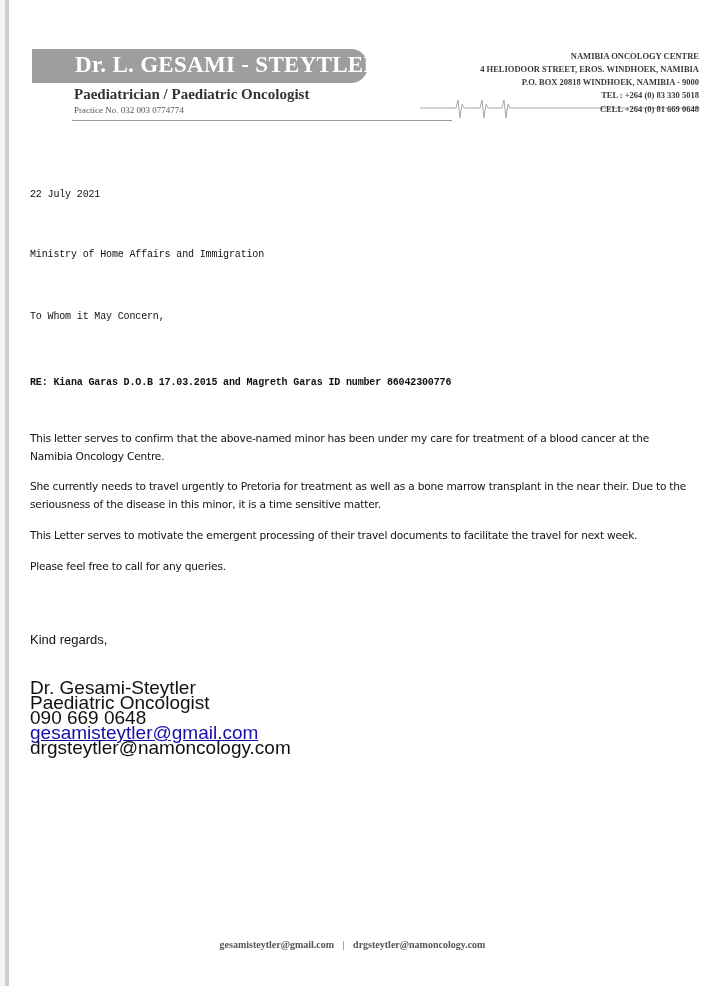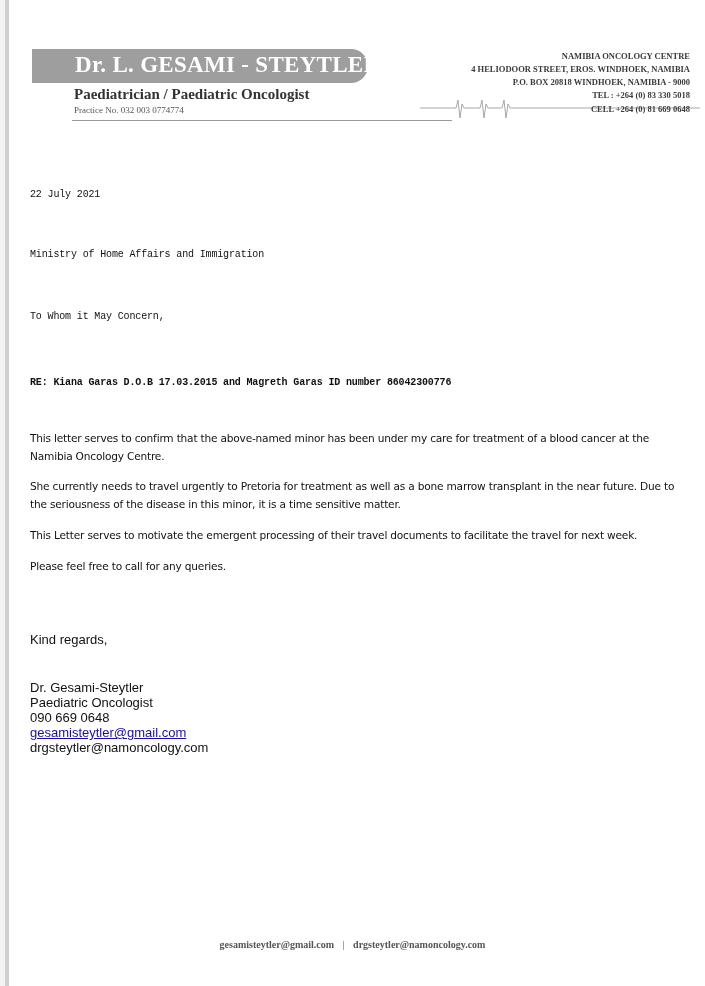--- a/index.html
+++ b/index.html
@@ -8,34 +8,34 @@
   .left-rule2 { position: absolute; left: 0; top: 0; width: 5px; height: 986px; background: #f3f3f3; }
 
   
   .banner { position: absolute; left: 32px; top: 49px; width: 336px; height: 34px; background: #9e9e9e; border-radius: 0 18px 18px 0; }
   .banner-name { position: absolute; left: 75px; top: 52px; font-family: "Liberation Serif", serif; font-weight: bold; font-size: 23px; color: #ffffff; letter-spacing: 0.3px; white-space: nowrap; }
   .subtitle { position: absolute; left: 74px; top: 86px; font-family: "Liberation Serif", serif; font-weight: bold; font-size: 15px; color: #333333; white-space: nowrap; }
   .practice { position: absolute; left: 74px; top: 105px; font-family: "Liberation Serif", serif; font-size: 9px; color: #555555; white-space: nowrap; }
   .hr-left { position: absolute; left: 72px; top: 120px; width: 380px; height: 1px; background: #9a9a9a; }
   .ecg { position: absolute; left: 420px; top: 100px; width: 280px; height: 32px; }
 
-  .addr { position: absolute; right: 15px; font-family: "Liberation Serif", serif; font-weight: bold; font-size: 8.5px; color: #3a3a3a; white-space: nowrap; text-align: right; }
+  .addr { position: absolute; right: 6px; font-family: "Liberation Serif", serif; font-weight: bold; font-size: 8.5px; color: #3a3a3a; white-space: nowrap; text-align: right; }
   .addr1 { top: 51px; }
   .addr2 { top: 64px; }
   .addr3 { top: 77px; }
   .addr4 { top: 90px; }
   .addr5 { top: 104px; }
 
   
   .body-text { position: absolute; left: 30px; font-family: Liberation Mono, monospace; font-size: 10px; color: #111111; white-space: nowrap; letter-spacing: -0.15px; }
   .para { position: absolute; left: 30px; width: 660px; font-family: "DejaVu Sans", sans-serif; font-size: 10.6px; color: #111111; line-height: 18px; letter-spacing: -0.2px; }
   .bold { font-weight: bold; }
 
   .sig { position: absolute; left: 30px; font-family: "Liberation Sans", sans-serif; font-size: 13px; color: #111111; white-space: nowrap; }
-  .sig-block { position: absolute; left: 30px; top: 680px; font-family: "Liberation Sans", sans-serif; font-size: 13px; color: #111111; line-height: 15px; }
+  .sig-block { position: absolute; left: 30px; top: 680px; font-family: "Liberation Sans", sans-serif; font-size: 19px; color: #111111; line-height: 15px; }
   .sig-block div { white-space: nowrap; }
   .sig-link { color: #1a0dab; text-decoration: underline; cursor: pointer; }
 
   .footer { position: absolute; left: 0; top: 939px; width: 705px; text-align: center; font-family: "Liberation Serif", serif; font-weight: bold; font-size: 10px; color: #555555; white-space: nowrap; }
   .footer .sep { margin: 0 6px; font-weight: normal; }
 </style>
 </head>
 <body>
 
 <div class="left-rule2"></div>
@@ -58,21 +58,21 @@
   <div class="addr addr4">TEL   : +264 (0) 83 330 5018</div>
   <div class="addr addr5">CELL   +264 (0) 81 669 0648</div>
 </div>
 
 <div class="body-text" style="top:189px;">22  July 2021</div>
 <div class="body-text" style="top:249px;">Ministry of Home Affairs and Immigration</div>
 <div class="body-text" style="top:311px;">To Whom it May Concern,</div>
 <div class="body-text bold" style="top:377px;">RE: Kiana Garas D.O.B 17.03.2015  and Magreth Garas ID number 86042300776</div>
 
 <div class="para" style="top:429px;">This letter serves to confirm that the above-named minor has been under my care for treatment of a blood cancer at the Namibia Oncology Centre.</div>
-<div class="para" style="top:477px;">She  currently needs to travel urgently to Pretoria for treatment as well as a bone marrow transplant in the near future. Due to the seriousness of the disease in this minor, it is a time sensitive matter.</div>
+<div class="para" style="top:477px;">She  currently needs to travel urgently to Pretoria for treatment as well as a bone marrow transplant in the near their. Due to the seriousness of the disease in this minor, it is a time sensitive matter.</div>
 <div class="para" style="top:526px;">This Letter serves to motivate the emergent processing of their travel documents to facilitate the travel for next week.</div>
 <div class="para" style="top:557px;">Please feel free to call for any queries.</div>
 
 <div class="sig" style="top:632px;">Kind regards,</div>
 
 <div class="sig-block">
   <div>Dr. Gesami-Steytler</div>
   <div>Paediatric Oncologist</div>
   <div>090 669 0648</div>
   <div><a class="sig-link">gesamisteytler@gmail.com</a></div>

